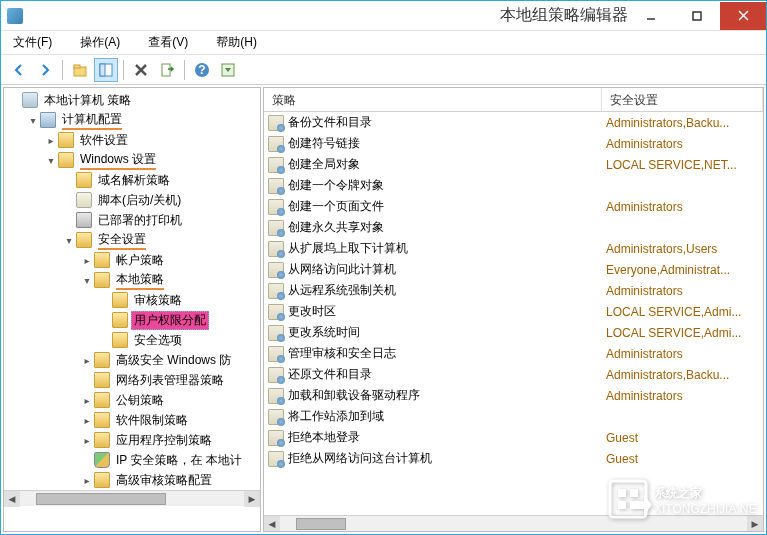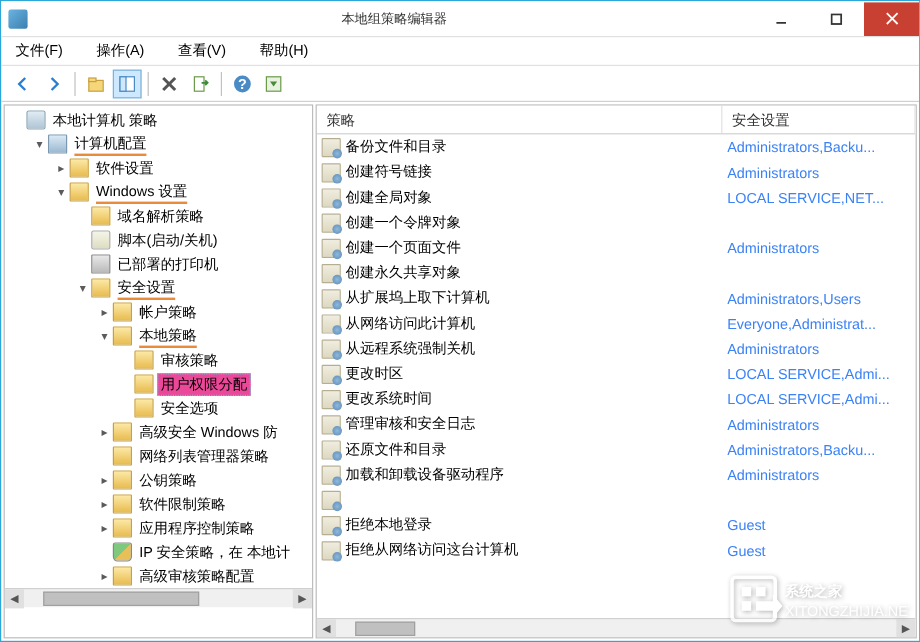--- a/index.html
+++ b/index.html
@@ -1,20 +1,20 @@
 <!DOCTYPE html>
 <html><head>
 <meta charset="utf-8">
 <style>
 * { margin: 0; padding: 0; box-sizing: border-box; font-family: "Microsoft YaHei", "Segoe UI", sans-serif; font-size: 12px; }
 body { background: #fff; width: 767px; height: 535px; overflow: hidden; position: relative; border: 1px solid #2ca7d8; }
 
 .titlebar { height: 30px; background: #fff; display: flex; align-items: center; border-bottom: 1px solid #e0e0e0; }
 .titlebar .app-icon { width: 16px; height: 16px; margin: 0 6px; background: linear-gradient(135deg,#6bb3e0,#3a7fb0); border-radius: 2px; }
-.titlebar .title { flex: 1; text-align: center; color: #333; font-size: 11px; }
+.titlebar .title { flex: 1; text-align: right; color: #333; font-size: 16px; }
 .titlebar .winbtns { display: flex; }
 .titlebar .winbtn { width: 46px; height: 28px; display: flex; align-items: center; justify-content: center; color: #333; }
 .titlebar .winbtn.close { background: #c84031; color: #fff; }
 
 .menubar { height: 24px; display: flex; align-items: center; padding: 0 6px; border-bottom: 1px solid #e0e0e0; gap: 16px; }
 .menubar .mitem { padding: 2px 6px; cursor: default; }
 
 .toolbar { height: 30px; display: flex; align-items: center; padding: 0 6px; border-bottom: 1px solid #d0d0d0; gap: 2px; }
 .toolbar .tbtn { width: 24px; height: 24px; display: flex; align-items: center; justify-content: center; border: 1px solid transparent; }
 .toolbar .sep { width: 1px; height: 20px; background: #c0c0c0; margin: 0 3px; }
@@ -42,21 +42,21 @@
 .list-header { height: 24px; display: flex; border-bottom: 1px solid #d0d0d0; background: #fff; flex-shrink: 0; }
 .list-header .col { padding: 4px 8px; border-right: 1px solid #e0e0e0; color: #333; }
 .list-header .col1 { width: 338px; }
 .list-header .col2 { flex: 1; }
 
 .list-body { flex: 1; overflow: auto; }
 .list-row { display: flex; align-items: center; height: 21px; padding-left: 4px; }
 .list-row .picon { width: 16px; height: 16px; margin-right: 4px; flex-shrink: 0; background: linear-gradient(#f0ede0,#ddd8c0); border: 1px solid #b5ae90; border-radius: 1px; position: relative; }
 .list-row .picon::after { content:""; position: absolute; right: -2px; bottom: -2px; width: 8px; height: 8px; background: radial-gradient(#8fb8dc,#5a8ab5); border-radius: 50%; }
 .list-row .pname { width: 318px; overflow: hidden; text-overflow: ellipsis; white-space: nowrap; }
-.list-row .psec { flex: 1; overflow: hidden; text-overflow: ellipsis; white-space: nowrap; color: #3b82f6; }
+.list-row .psec { flex: 1; overflow: hidden; text-overflow: ellipsis; white-space: nowrap; color: #a16207; }
 
 .watermark { position: absolute; right: 8px; bottom: 8px; opacity: 0.75; pointer-events: none; }
 .watermark svg { filter: drop-shadow(1px 1px 2px rgba(0,0,0,0.4)); }
 
 .hscroll { height: 16px; background: #f0f0f0; border-top: 1px solid #d0d0d0; display: flex; align-items: center; }
 .hscroll .thumb { height: 12px; background: #c0c0c0; border: 1px solid #a0a0a0; margin-left: 16px; }
 .hscroll .arrow { width: 16px; height: 16px; background: #e0e0e0; display: flex; align-items: center; justify-content: center; font-size: 9px; color: #555; }
 </style>
 </head>
 <body>
@@ -327,20 +327,21 @@
           <span class="pname">还原文件和目录</span>
           <span class="psec">Administrators,Backu...</span>
         </div>
         <div class="list-row">
           <span class="picon"></span>
           <span class="pname">加载和卸载设备驱动程序</span>
           <span class="psec">Administrators</span>
         </div>
         <div class="list-row">
           <span class="picon"></span>
+          <span class="pname">将工作站添加到域</span>
           <span class="psec"></span>
         </div>
         <div class="list-row">
           <span class="picon"></span>
           <span class="pname">拒绝本地登录</span>
           <span class="psec">Guest</span>
         </div>
         <div class="list-row">
           <span class="picon"></span>
           <span class="pname">拒绝从网络访问这台计算机</span>

